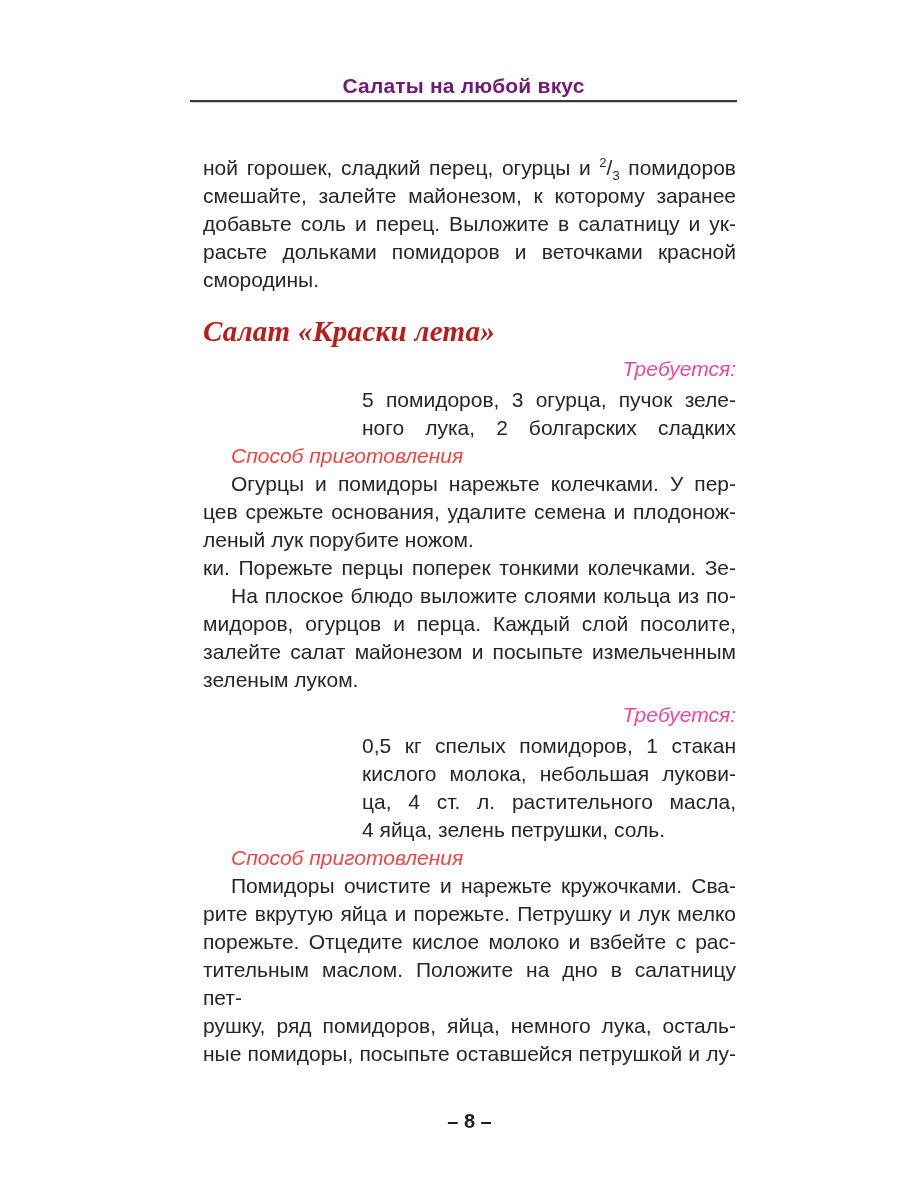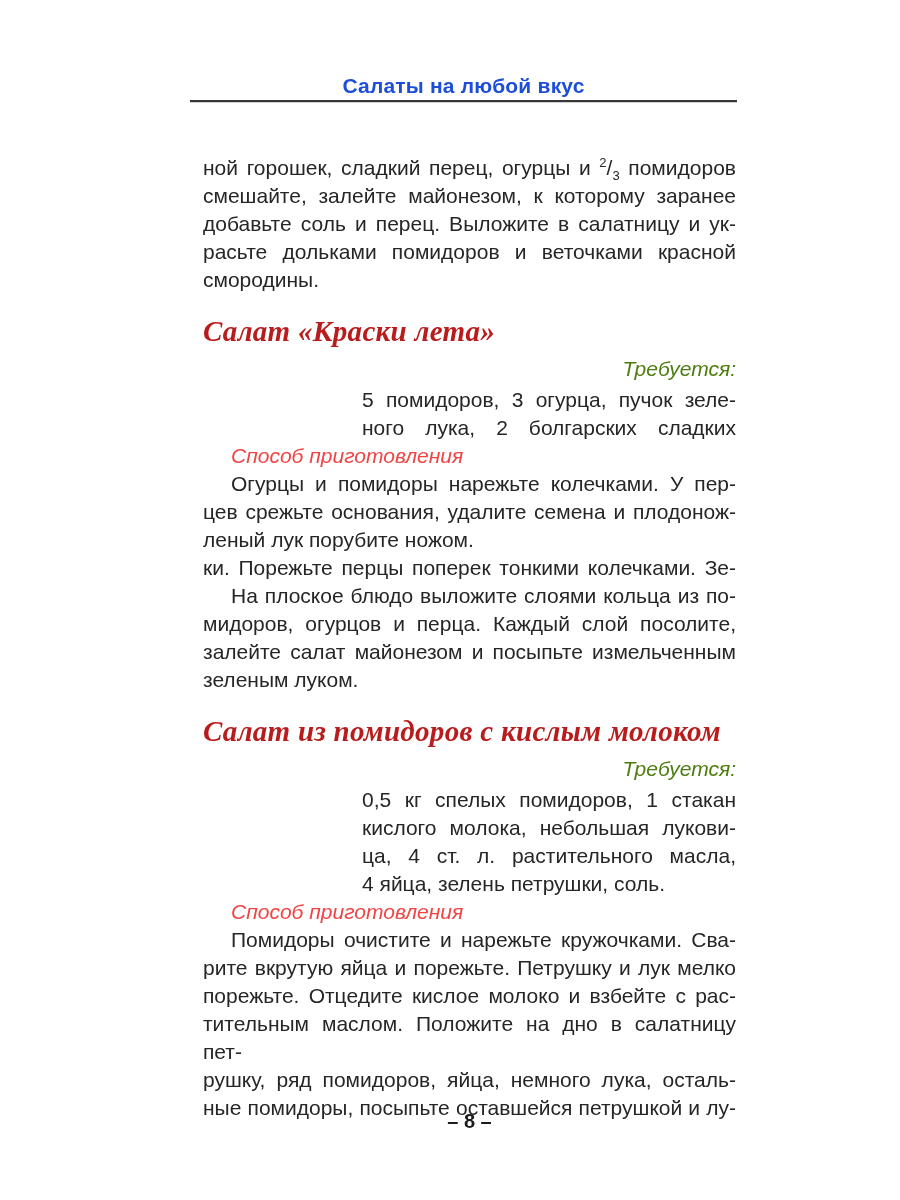--- a/index.html
+++ b/index.html
@@ -21,21 +21,21 @@
     position: absolute;
     left: 190px;
     top: 73px;
     width: 547px;
     text-align: center;
   }
   .header-title {
     font-size: 21px;
     font-weight: bold;
     line-height: 25px;
-    color: #1d4ed8;
+    color: #701a75;
     letter-spacing: 0.2px;
   }
   .header-rule {
     margin-top: 2px;
     border-bottom: 2px solid #383838;
     box-shadow: 0 1px 0 #cfcfcf;
   }
   
   .content {
     position: absolute;
@@ -63,21 +63,21 @@
     margin: 21px 0 0 0;
     color: #b91c1c;
     letter-spacing: 0.3px;
   }
   .requires {
     font-style: italic;
     font-size: 21px;
     line-height: 25px;
     text-align: right;
     margin-top: 8px;
-    color: #4d7c0f;
+    color: #ec4899;
   }
   .method {
     font-style: italic;
     font-size: 21px;
     line-height: 25px;
     margin: 1px 0 2px 28px;
     color: #ef4444;
   }
   .frac sup {
     font-size: 0.62em;
@@ -130,21 +130,20 @@
         <div class="line"><span>цев срежьте основания, удалите семена и плодонож-</span></div>
         <div class="line no-stretch"><span>леный лук порубите ножом.</span></div>
         <div class="line"><span>ки. Порежьте перцы поперек тонкими колечками. Зе-</span></div>
       </div>
       <div class="para">
         <div class="line first-indent"><span>На плоское блюдо выложите слоями кольца из по-</span></div>
         <div class="line"><span>мидоров, огурцов и перца. Каждый слой посолите,</span></div>
         <div class="line"><span>залейте салат майонезом и посыпьте измельченным</span></div>
         <div class="line no-stretch"><span>зеленым луком.</span></div>
       </div>
-      <h2 class="recipe-title">Салат из помидоров с кислым молоком</h2>
       <div class="requires">Требуется:</div>
       <div class="ingredients">
         <div class="line"><span>0,5 кг спелых помидоров, 1 стакан</span></div>
         <div class="line"><span>кислого молока, небольшая лукови-</span></div>
         <div class="line"><span>ца, 4 ст. л. растительного масла,</span></div>
         <div class="line no-stretch"><span>4 яйца, зелень петрушки, соль.</span></div>
       </div>
       <div class="method">Способ приготовления</div>
       <div class="para">
         <div class="line first-indent"><span>Помидоры очистите и нарежьте кружочками. Сва-</span></div>

